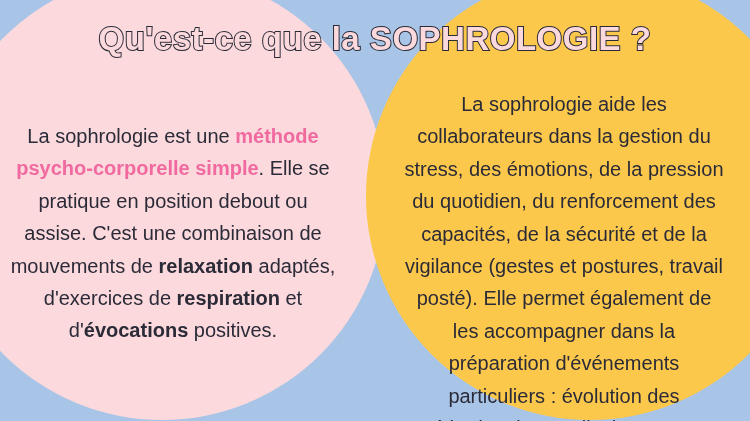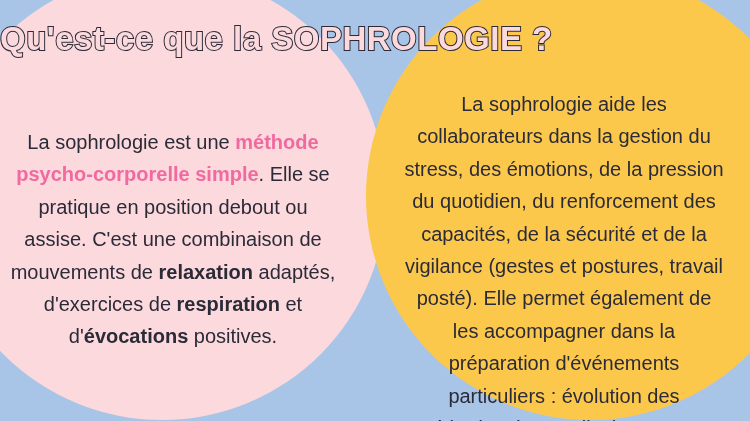--- a/index.html
+++ b/index.html
@@ -38,40 +38,41 @@
     height: 448px;
     border-radius: 50%;
     background: #fcc84b;
   }
   
   #title {
     position: absolute;
     top: 20px;
     left: 0;
     width: 750px;
+    text-align: center;
     font-size: 33px;
     font-weight: bold;
     letter-spacing: 0.5px;
     color: #fbd9dd;
     -webkit-text-stroke: 2px #2b2b38;
     paint-order: stroke fill;
     white-space: nowrap;
     z-index: 5;
   }
   
   .body-text {
     position: absolute;
     color: #2b2b38;
     font-size: 20px;
     line-height: 1.62;
     z-index: 4;
   }
   #text-left {
     left: 8px;
-    top: 126px;
+    top: 120px;
     width: 330px;
     text-align: center;
   }
   #text-right {
     left: 404px;
     top: 88px;
     width: 320px;
     text-align: center;
   }
   .hl-pink {

